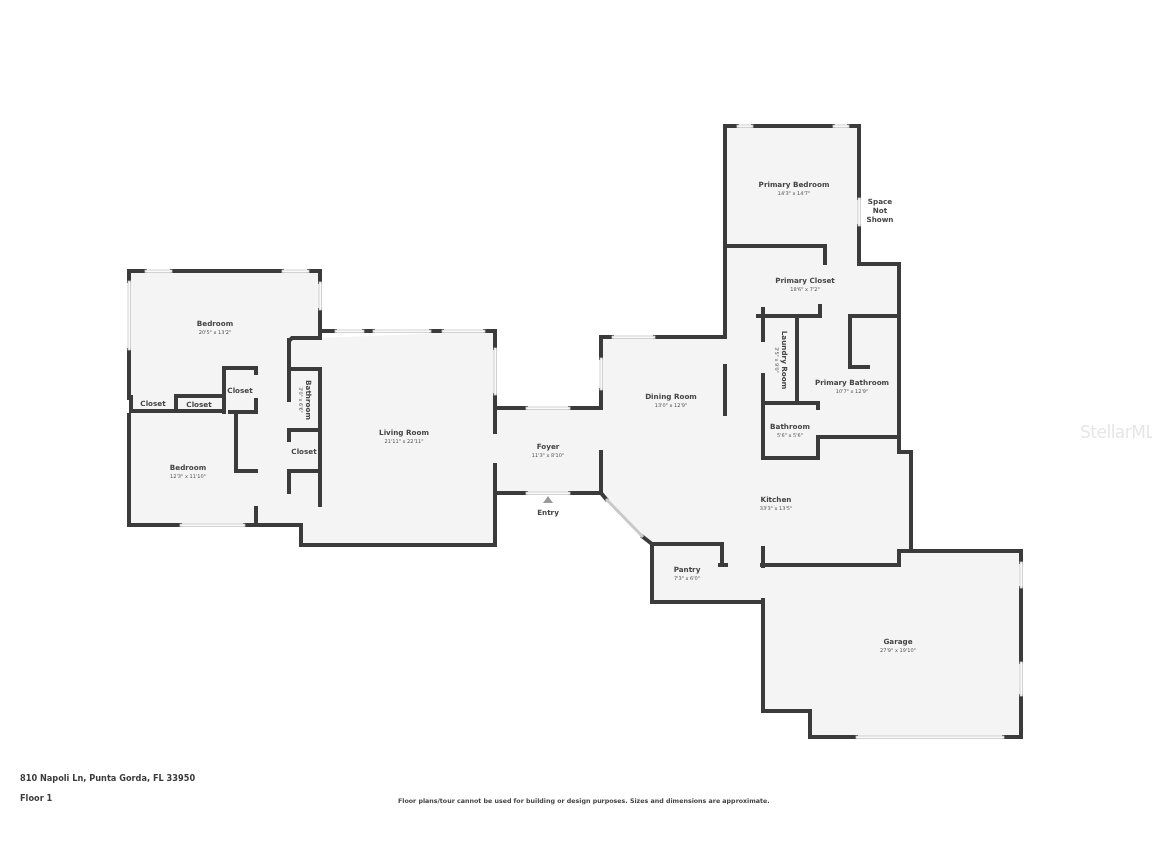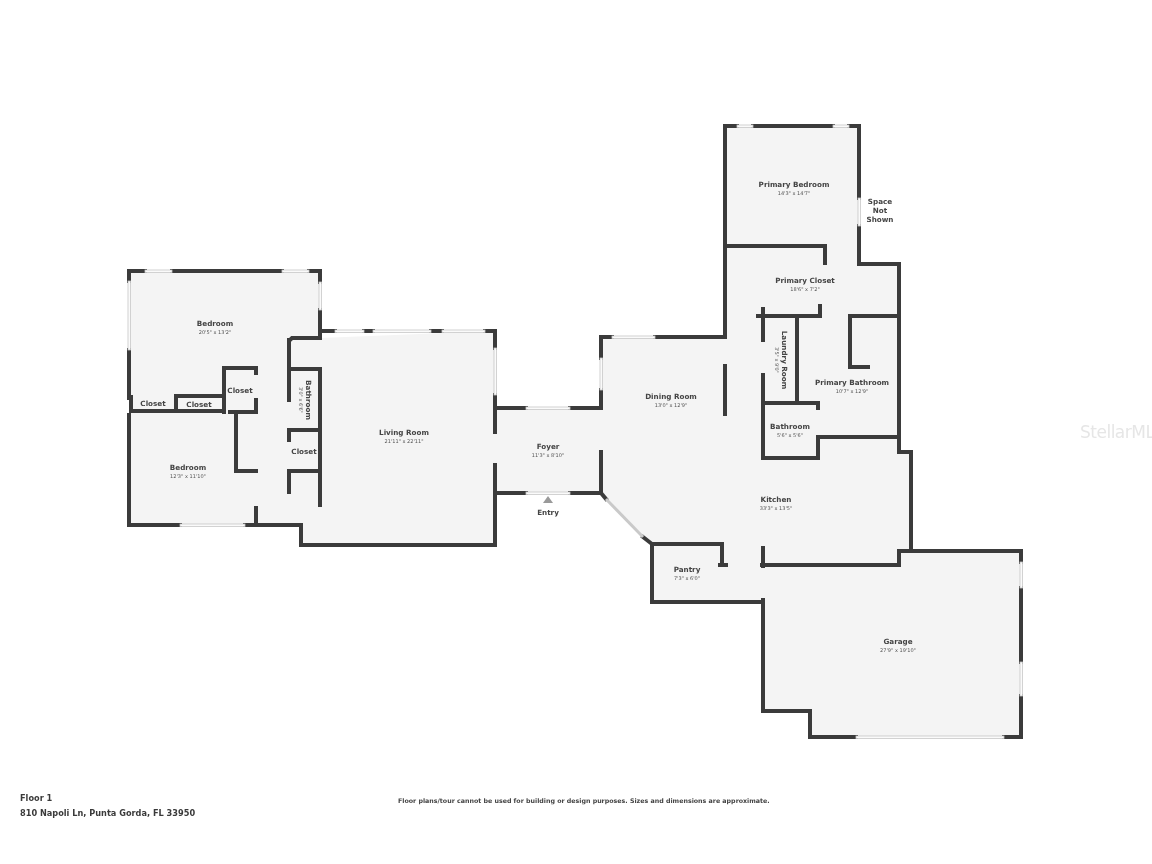--- a/index.html
+++ b/index.html
@@ -6,21 +6,21 @@
   body { width: 1152px; height: 864px; position: relative; overflow: hidden; font-family: "DejaVu Sans", sans-serif; }
   #plan { position: absolute; left: 0; top: 0; width: 1152px; height: 864px; }
   .floor { fill: #f4f4f4; stroke: none; }
   .wall { stroke: #3b3b3b; stroke-width: 4; fill: none; stroke-linecap: square; }
   .win { stroke: #c9c9c9; stroke-width: 3; fill: none; }
   .winfill { fill: #fafafa; stroke: #c7c7c7; stroke-width: 0.8; }
   .room-name { font-family: "DejaVu Sans", sans-serif; font-size: 7.2px; font-weight: bold; fill: #444; text-anchor: middle; }
   .room-dim { font-family: "DejaVu Sans", sans-serif; font-size: 5px; fill: #555; text-anchor: middle; }
   .note { font-family: "DejaVu Sans", sans-serif; font-size: 7.2px; font-weight: bold; fill: #444; text-anchor: middle; }
   .footer { position: absolute; font-family: "DejaVu Sans", sans-serif; color: #3a3a3a; font-weight: bold; }
-  .address { left: 20px; top: 773px; font-size: 8.2px; margin-top: 35px; }
+  .address { left: 20px; top: 773px; font-size: 8.2px; }
   .floor-label { left: 20px; top: 793px; font-size: 8.2px; }
   .disclaimer { left: 398px; top: 797px; font-size: 6.3px; color: #444; }
   .watermark { position: absolute; left: 1080px; top: 422px; font-size: 17px; color: #e6e6e6; font-family: "DejaVu Sans", sans-serif; letter-spacing: -0.5px; }
 </style>
 </head>
 <body>
 
 <svg id="plan" viewBox="0 0 1152 864" xmlns="http://www.w3.org/2000/svg">
 
   <g>

